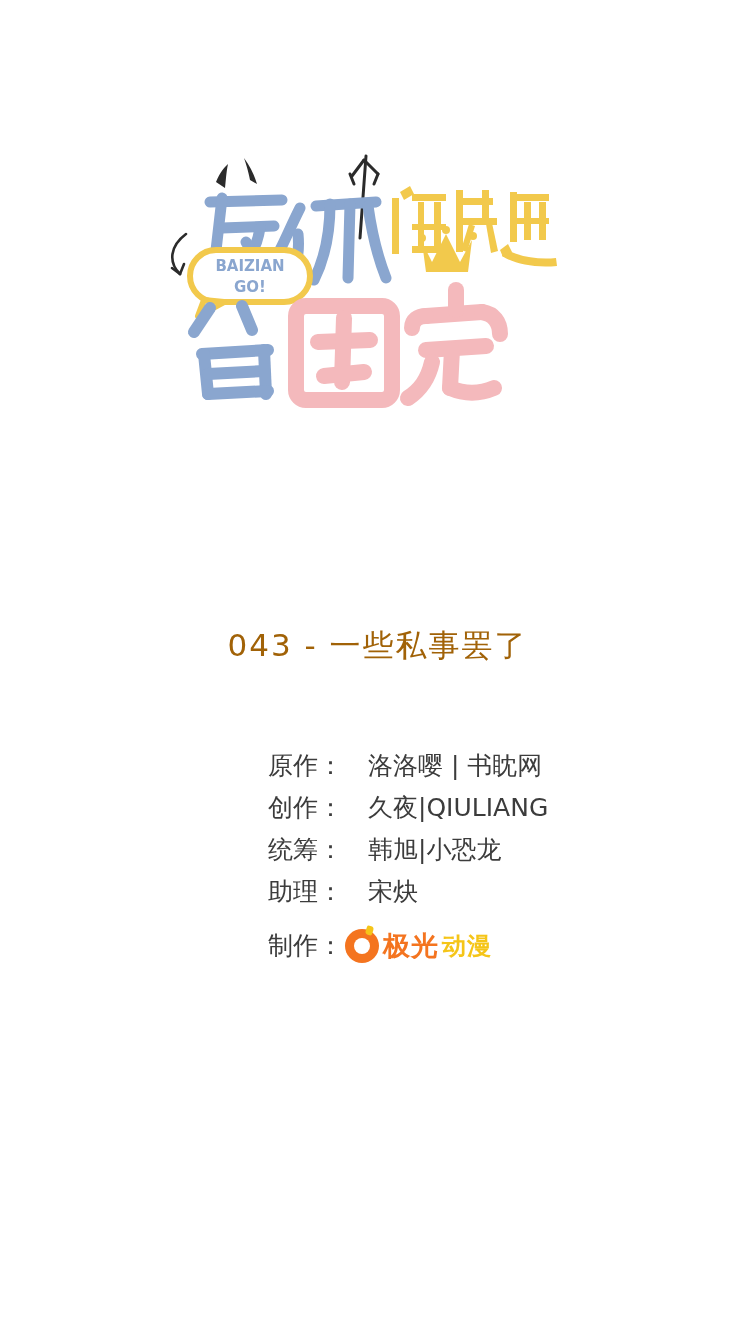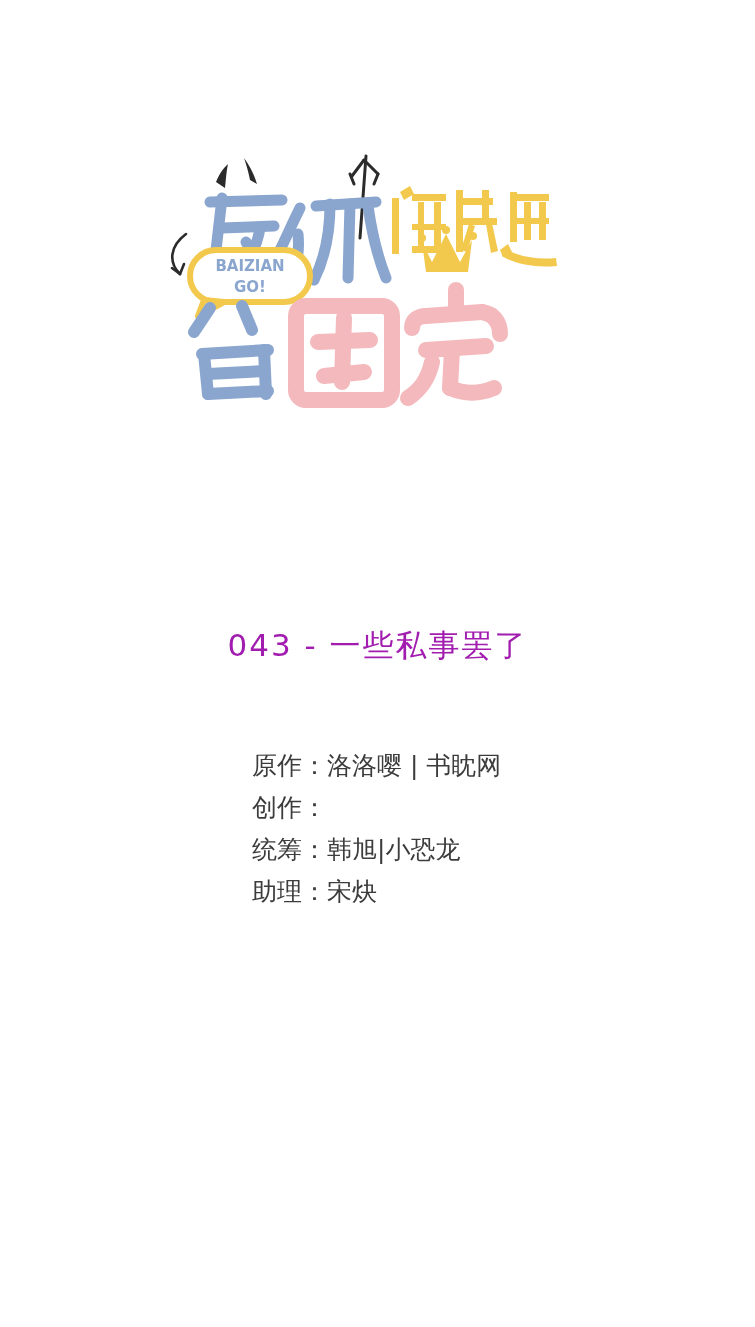--- a/index.html
+++ b/index.html
@@ -31,49 +31,50 @@
 
   
   .episode-title {
     position: absolute;
     top: 625px;
     left: 0;
     width: 755px;
     text-align: center;
     font-size: 31px;
     letter-spacing: 2px;
-    color: #a21caf;
+    color: #a16207;
     font-family: "DejaVu Sans", sans-serif;
     font-weight: 400;
   }
 
   
   .credits {
     position: absolute;
     top: 745px;
-    left: 252px;
+    left: 268px;
     width: 420px;
   }
   .credit-line {
     font-size: 25px;
     line-height: 42px;
     color: #3c3c3c;
     font-family: "DejaVu Sans", sans-serif;
     white-space: nowrap;
     display: flex;
     align-items: center;
   }
   .credit-line.spaced {
     margin-top: 12px;
   }
   .credit-label {
     display: inline-block;
   }
   .credit-value {
     display: inline-block;
+    margin-left: 25px;
   }
 
   
   .studio-logo {
     display: inline-flex;
     align-items: center;
     margin-left: 2px;
   }
   .studio-mark {
     width: 34px;
@@ -236,28 +237,37 @@
 
 <div class="credits">
 
   <div class="credit-line">
     <span class="credit-label">原作：</span>
     <span class="credit-value">洛洛嘤 | 书眈网</span>
   </div>
 
   <div class="credit-line">
     <span class="credit-label">创作：</span>
+    <span class="credit-value">久夜|QIULIANG</span>
   </div>
 
   <div class="credit-line">
     <span class="credit-label">统筹：</span>
     <span class="credit-value">韩旭|小恐龙</span>
   </div>
 
   <div class="credit-line">
     <span class="credit-label">助理：</span>
     <span class="credit-value">宋炔</span>
   </div>
 
 
+  <div class="credit-line spaced">
+    <span class="credit-label">制作：</span>
+    <span class="studio-logo">
+      <span class="studio-mark"></span>
+      <span class="studio-text-1">极光</span>
+      <span class="studio-text-2">动漫</span>
+    </span>
+  </div>
 
 
 </div>
 
 </body></html>

